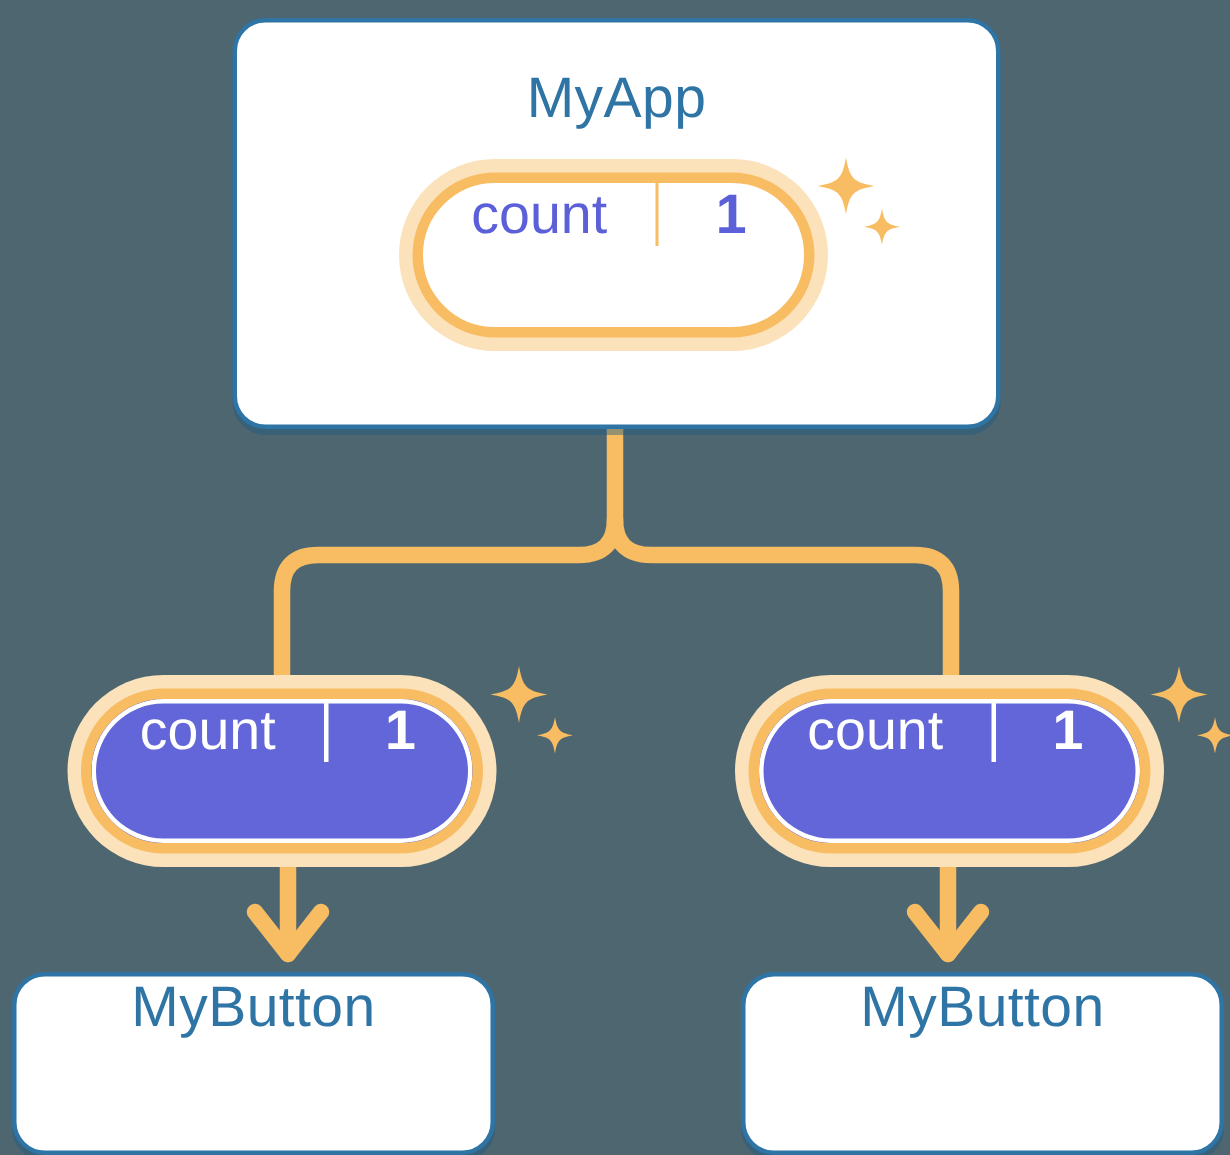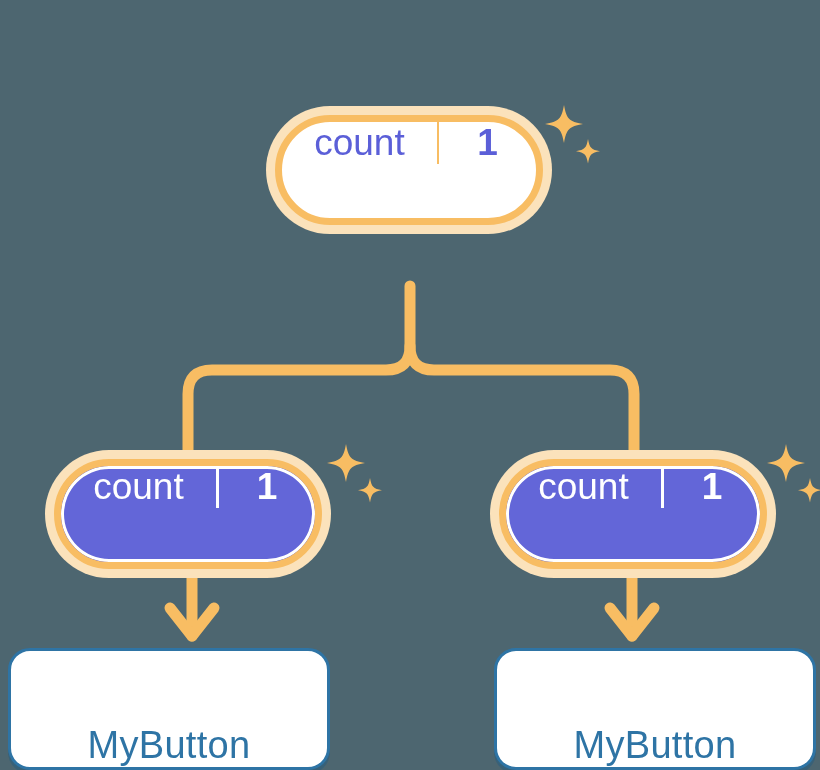--- a/index.html
+++ b/index.html
@@ -58,21 +58,21 @@
   }
   #card-myapp .card-title {
     margin-top: 30px;
   }
 
   .card-button {
     width: 322px;
     height: 122px;
     top: 648px;
     display: flex;
-    align-items: flex-end;
+    align-items: flex-start;
     justify-content: center;
   }
   #card-button-left  { left: 8px; }
   #card-button-right { left: 494px; }
 
   
   .pill {
     position: absolute;
     z-index: 3;
     border-radius: 999px;
@@ -159,20 +159,23 @@
       <path d="M 192 572 L 192 636"></path>
       <path d="M 170 608 L 192 636 L 214 608"></path>
     </g>
 
     <g fill="none" stroke="#f8bd63" stroke-width="11" stroke-linecap="round" stroke-linejoin="round">
       <path d="M 632 572 L 632 636"></path>
       <path d="M 610 608 L 632 636 L 654 608"></path>
     </g>
   </svg>
 
+  <div class="card" id="card-myapp">
+    <div class="card-title">MyApp</div>
+  </div>
 
   <div class="pill" id="pill-myapp">
     <div class="pill-inner">
       <div class="pill-cell pill-key">count</div>
       <div class="pill-cell pill-val">1</div>
     </div>
   </div>
 
   <svg class="sparkle-group" id="sparkle-myapp" width="72" height="72" viewBox="0 0 72 72" aria-hidden="true">
     <path fill="#f8bd63" d="M26 2 C28.5 16 31 18.5 45 21 C31 23.5 28.5 26 26 40 C23.5 26 21 23.5 7 21 C21 18.5 23.5 16 26 2 Z"></path>

